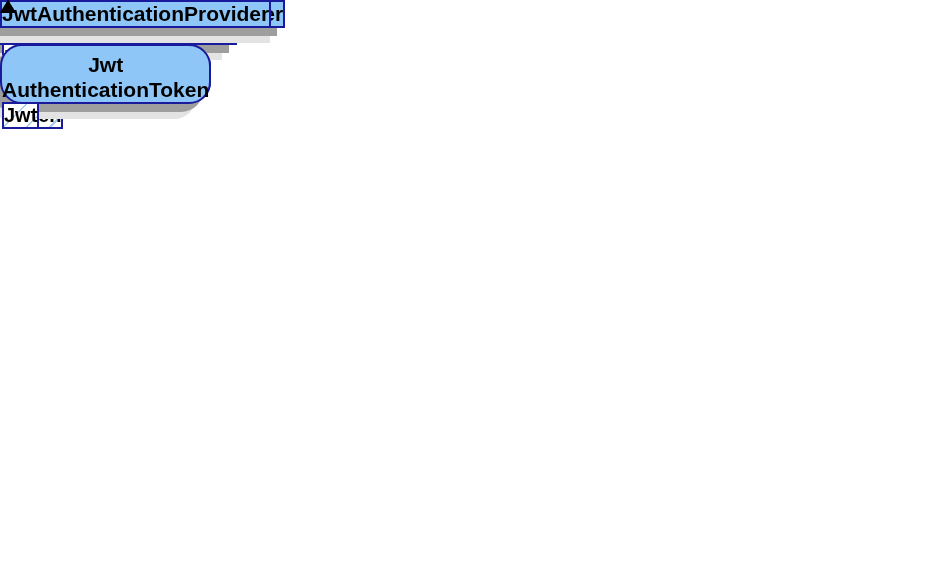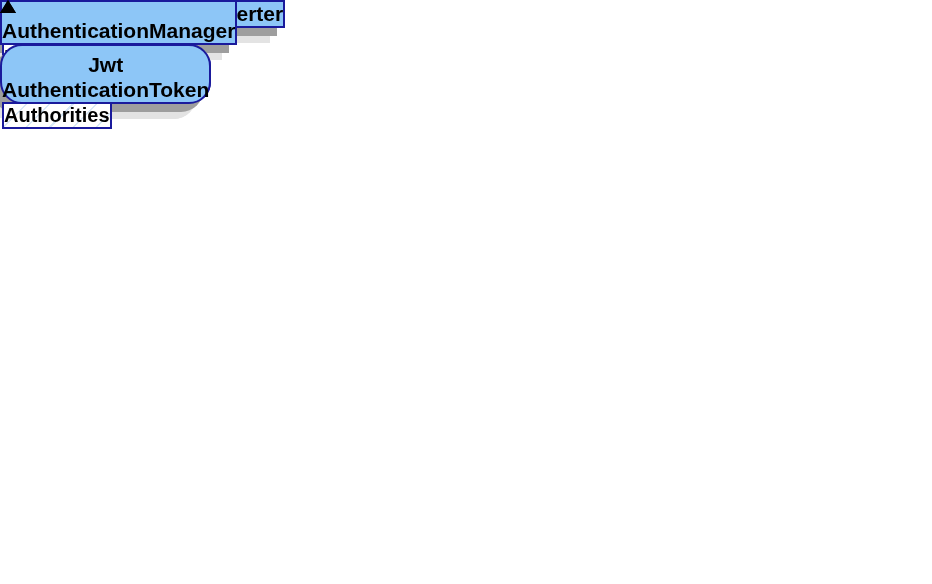--- a/index.html
+++ b/index.html
@@ -193,23 +193,23 @@
 
   <div class="node authmgr">
     <div class="t-line">AuthenticationManager</div>
     <div class="field hatch-lg pm-field">ProviderManager</div>
   </div>
 
   <div class="node rounded jwtnode">
     <div class="t-line">Jwt</div>
     <div class="t-line">AuthenticationToken</div>
     <div class="field hatch-sm jwt-field">Jwt</div>
-    <div class="field hatch-faint auth-field">Authorities</div>
-  </div>
-
+  </div>
+
+  <div class="node provider-node">JwtAuthenticationProvider</div>
 
   <div class="varrow varrow-1">
     <div class="up"></div>
     <div class="stem"></div>
 
   </div>
   <div class="varrow varrow-2">
     <div class="up"></div>
     <div class="stem"></div>
 

